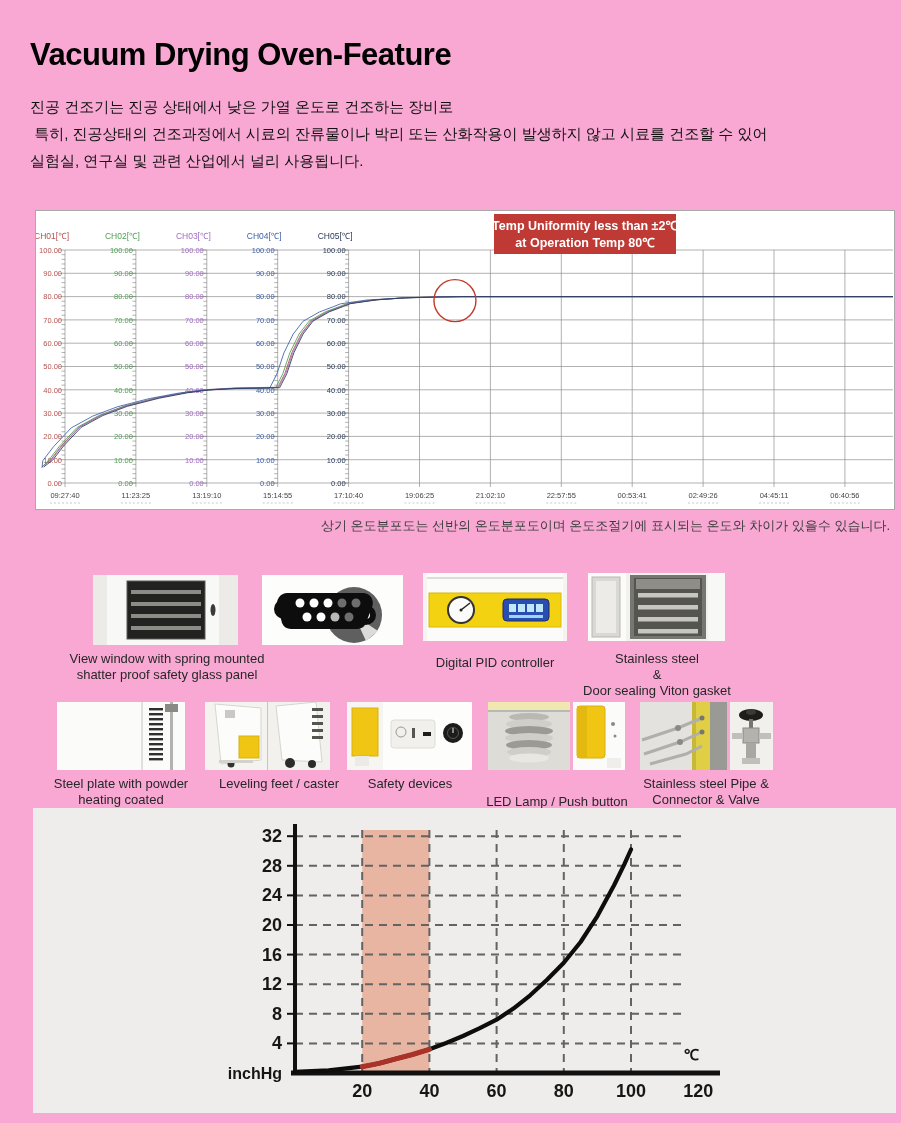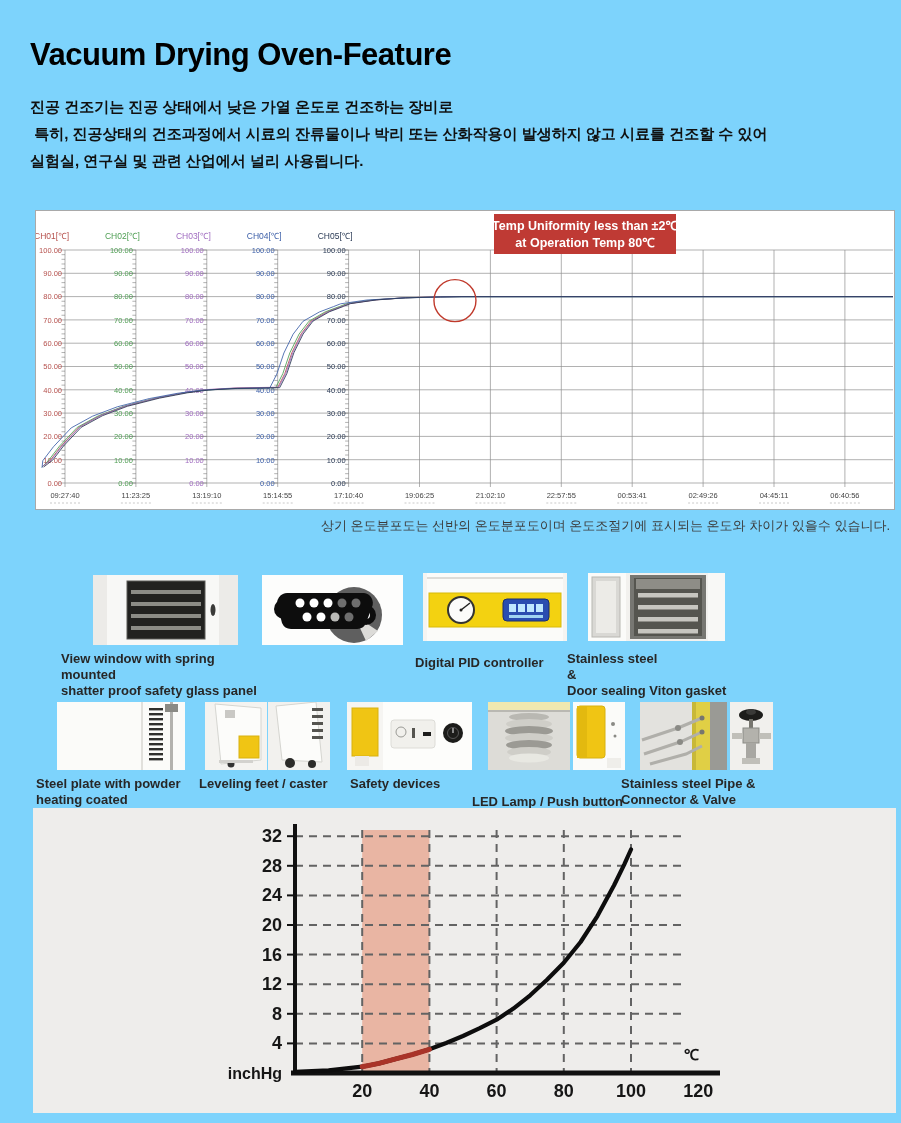--- a/index.html
+++ b/index.html
@@ -1,24 +1,24 @@
 <!DOCTYPE html>
 <html><head>
 <meta charset="utf-8">
 <style>
   html,body{margin:0;padding:0;background:#fff;}
   body{font-family:"Liberation Sans",sans-serif;color:#111;}
-  #page{position:relative;width:901px;height:1123px;background:#7dd3fc;overflow:hidden;}
+  #page{position:relative;width:901px;height:1123px;background:#f9a8d4;overflow:hidden;}
   #title{position:absolute;left:30px;top:16px;font-size:31px;font-weight:bold;letter-spacing:-0.5px;color:#000;}
-  .intro{position:absolute;left:30px;font-size:15px;font-weight:bold;color:#101010;white-space:pre;}
+  .intro{position:absolute;left:30px;font-size:15px;font-weight:normal;color:#101010;white-space:pre;}
   #chartbox{position:absolute;left:35px;top:210px;width:858px;height:298px;border:1px solid #a9a9a9;background:#fff;}
   #chart-caption{position:absolute;left:30px;top:517px;width:860px;text-align:right;font-size:13px;color:#3c3c3c;}
   .photo{position:absolute;background:#f1f0ee;overflow:hidden;}
   .photo svg{display:block;}
-  .fcap{position:absolute;text-align:left;font-size:13px;line-height:16px;color:#272727;white-space:pre-line;font-weight:bold;}
+  .fcap{position:absolute;text-align:center;font-size:13px;line-height:16px;color:#272727;white-space:pre-line;}
   #graybox{position:absolute;left:33px;top:808px;width:863px;height:305px;background:#eeedeb;}
 </style>
 </head>
 <body>
 
 <div id="page">
 
   <h1 id="title">Vacuum Drying Oven-Feature</h1>
 
   <div class="intro" style="top:98px">진공 건조기는 진공 상태에서 낮은 가열 온도로 건조하는 장비로</div>

